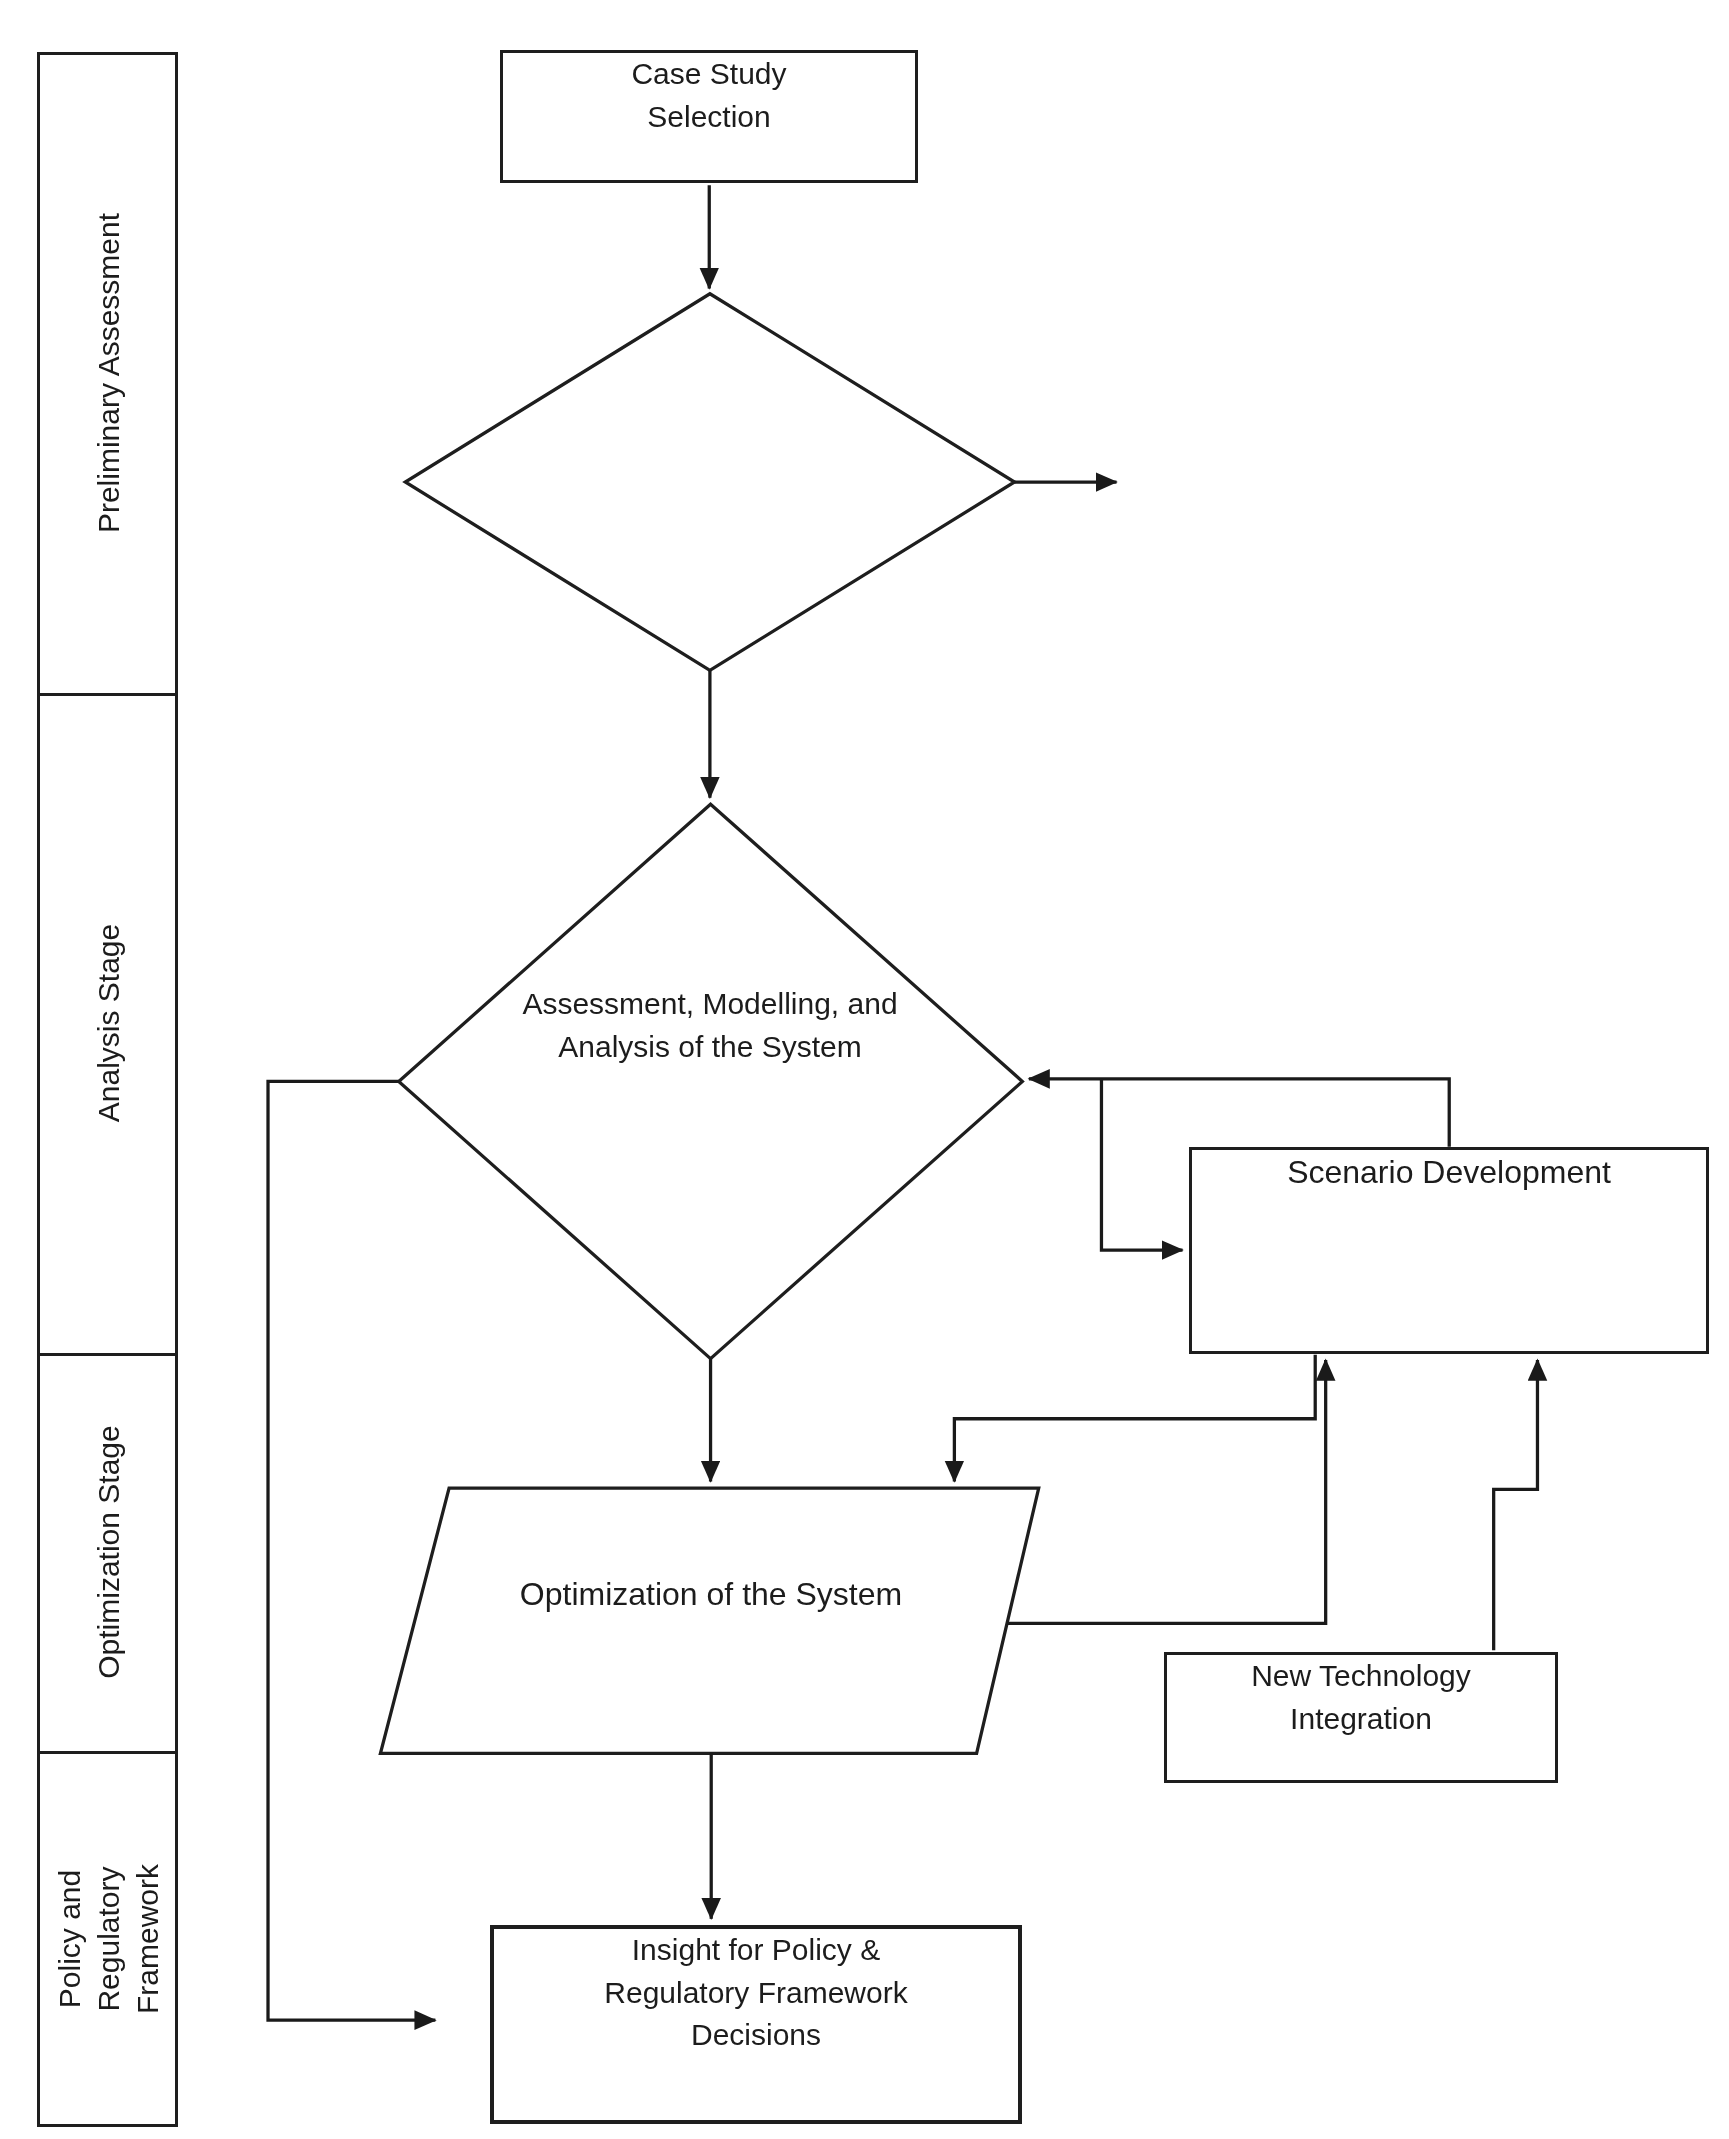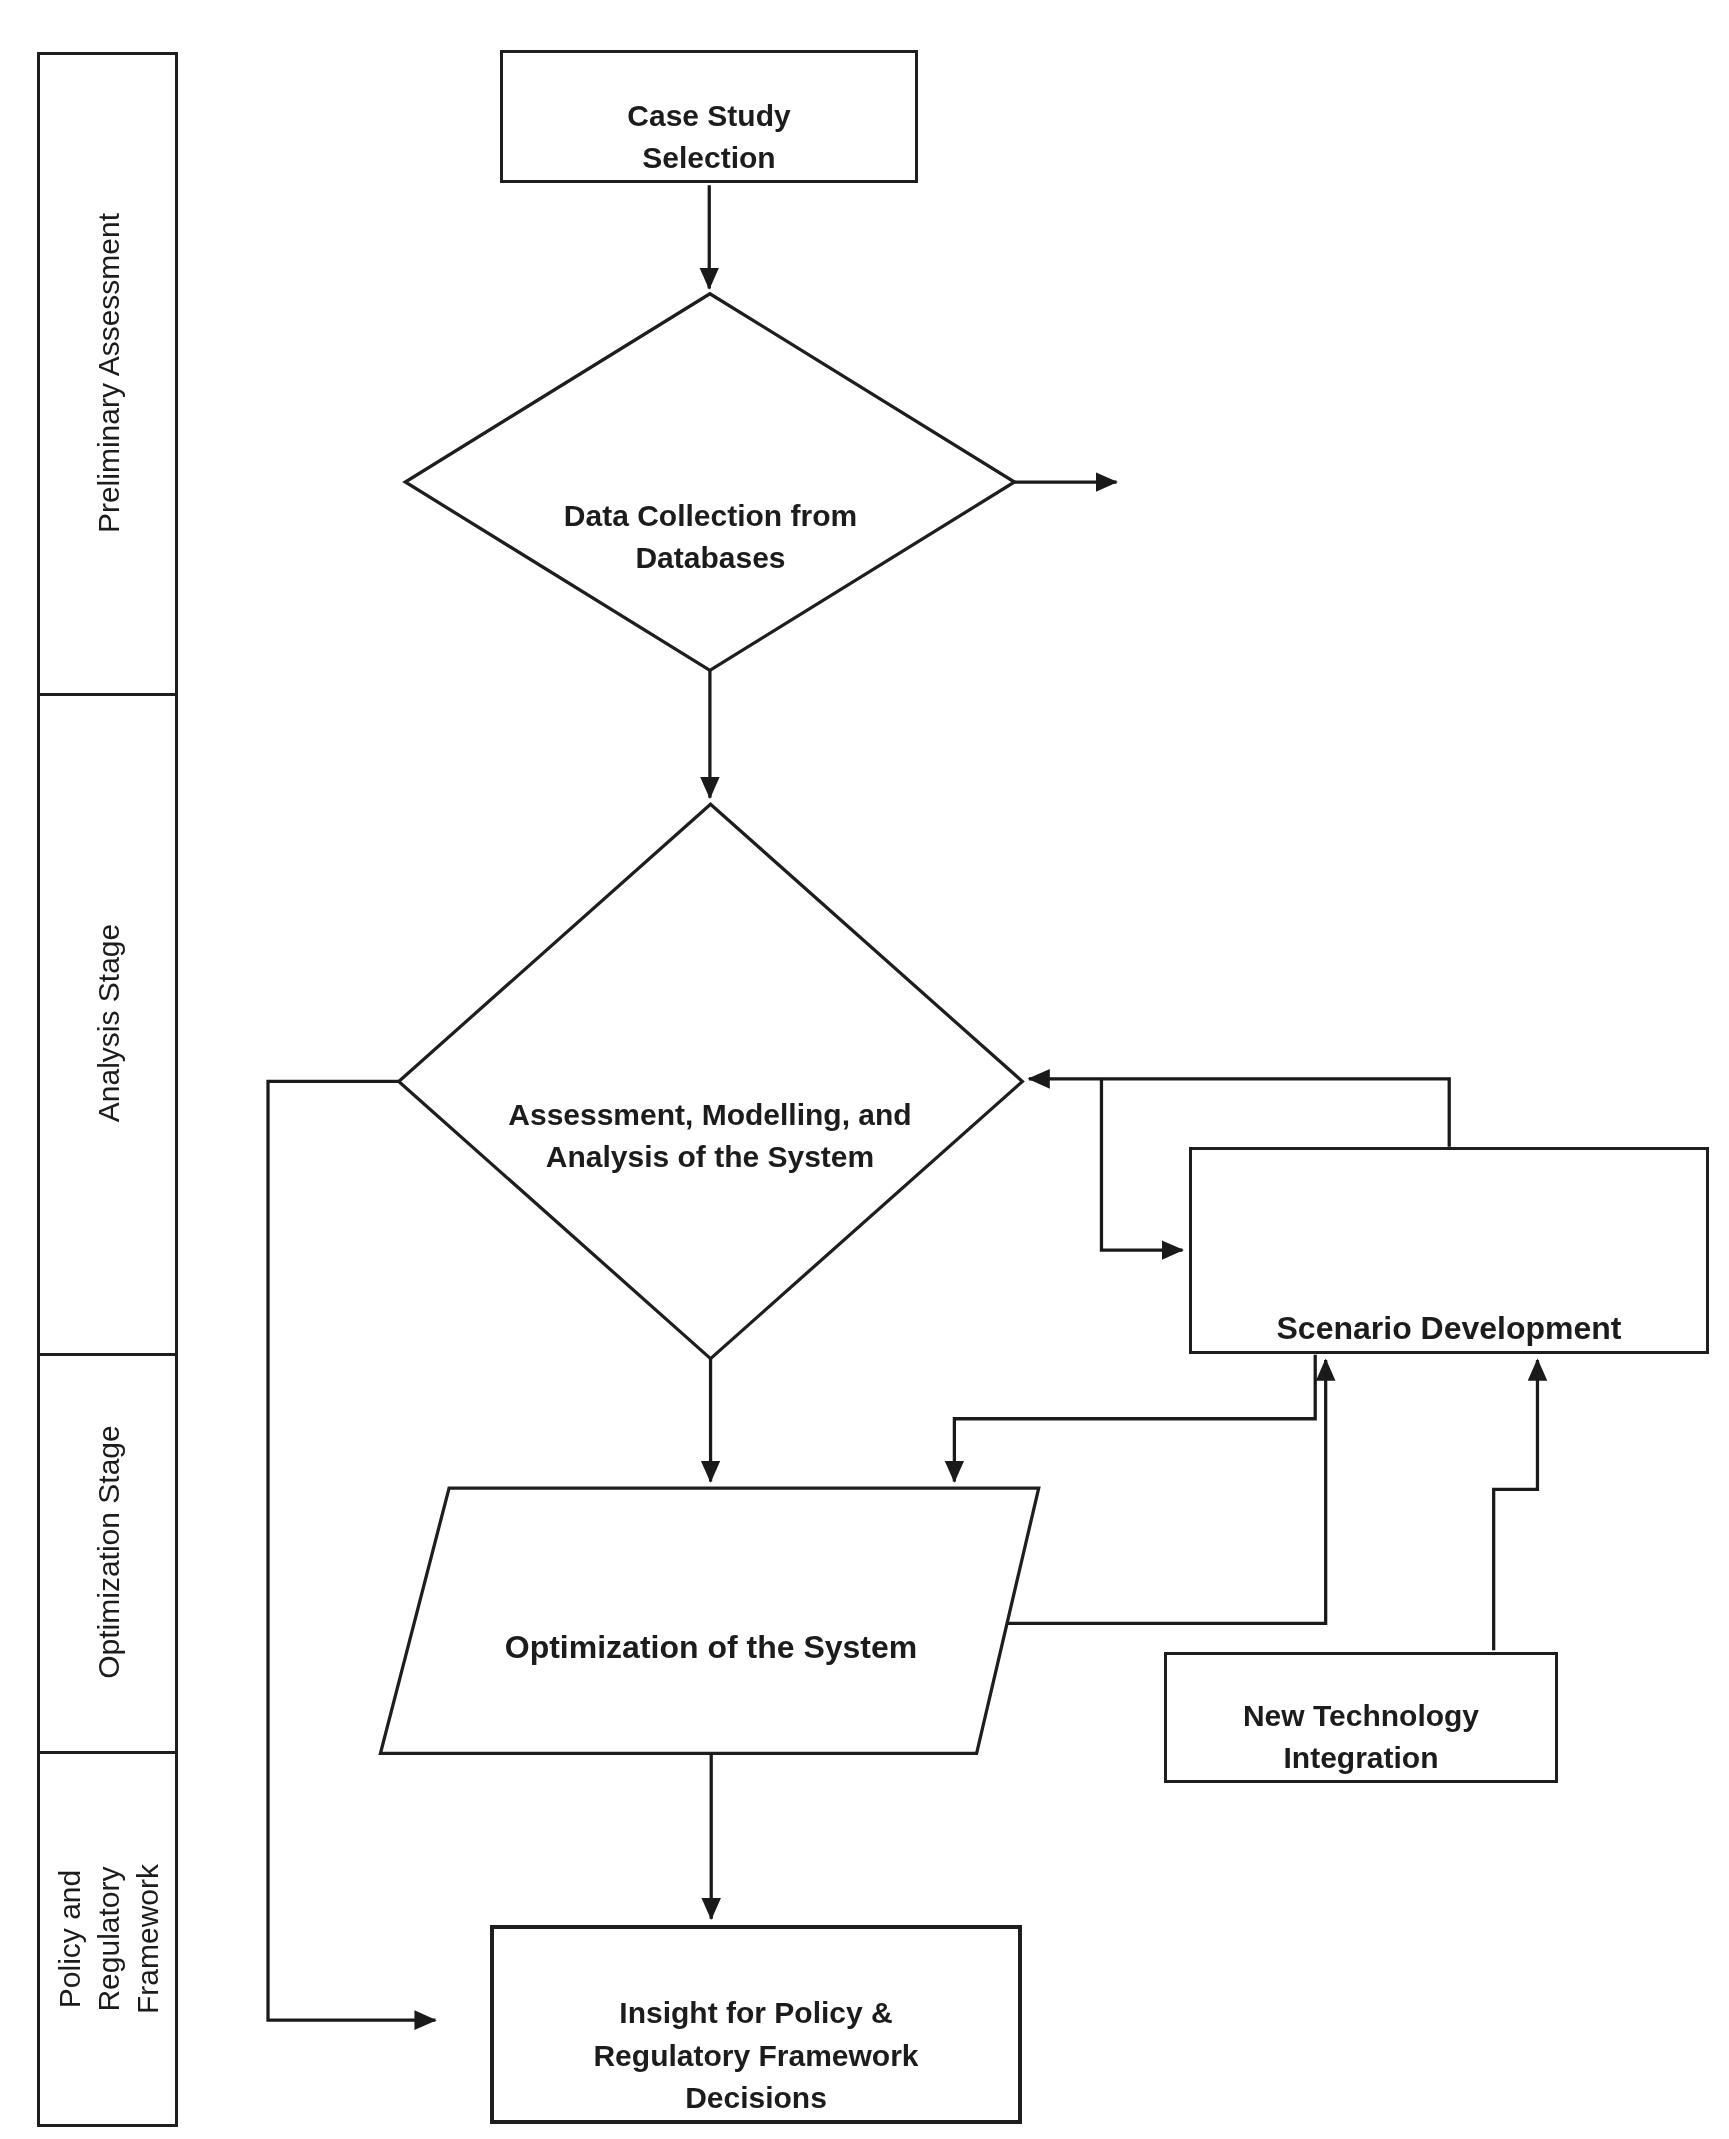--- a/index.html
+++ b/index.html
@@ -2,22 +2,22 @@
 <html style="font-size:10.5px"><head>
 <meta charset="utf-8">
 <style>
   html,body{margin:0;padding:0;background:#ffffff;}
   body{width:1729px;height:2140px;position:relative;overflow:hidden;
        font-family:"Liberation Sans", sans-serif;color:#1c1c1c;}
   .canvas{position:absolute;left:0;top:0;width:1729px;height:2140px;}
   svg.wires{position:absolute;left:0;top:0;}
   svg .shape{fill:none;stroke:#1e1e1e;stroke-width:5;}
   svg .wire{fill:none;stroke:#1a1a1a;stroke-width:5;}
-  .node{position:absolute;display:flex;align-items:flex-end;justify-content:center;
-        text-align:center;white-space:pre-line;box-sizing:border-box;font-weight:bold;}
+  .node{position:absolute;display:flex;align-items:flex-start;justify-content:center;
+        text-align:center;white-space:pre-line;box-sizing:border-box;}
   .rect{border:3.3px solid #1e1e1e;background:#ffffff;}
   .txt-overlay{background:transparent;pointer-events:none;}
   .f46{font-size:30px;line-height:1.42;}
   .f48{font-size:32px;line-height:1.4;}
   .constraint-text{font-size:30px;line-height:1.52;}
   .insight{border-width:4.6px;}
   .sidebar{position:absolute;left:37px;top:52px;width:141px;height:2075px;
            border:3.3px solid #1e1e1e;box-sizing:border-box;background:#ffffff;}
   .sb-divider{position:absolute;left:0;width:100%;height:2.6px;background:#1e1e1e;}
   .vlabel{position:absolute;display:flex;align-items:center;justify-content:center;
@@ -79,22 +79,20 @@
     <span>New Technology
 Integration</span>
   </div>
 
   <div class="node rect insight f46" style="left:442px;top:1925px;width:532px;height:199px;margin-left:48px;">
     <span>Insight for Policy &amp;
 Regulatory Framework
 Decisions</span>
   </div>
 
-  <div class="node txt-overlay f46" style="left:449px;top:384px;width:523px;height:196px;">Data Collection from
-Databases</div>
 
   <div class="node txt-overlay f46" style="left:416px;top:983px;width:588px;height:196px;">Assessment, Modelling, and
 Analysis of the System</div>
 
   <div class="node txt-overlay f48" style="left:417px;top:1572px;width:588px;height:98px;">Optimization of the System</div>
 
 </div>
 
 
 </body></html>

